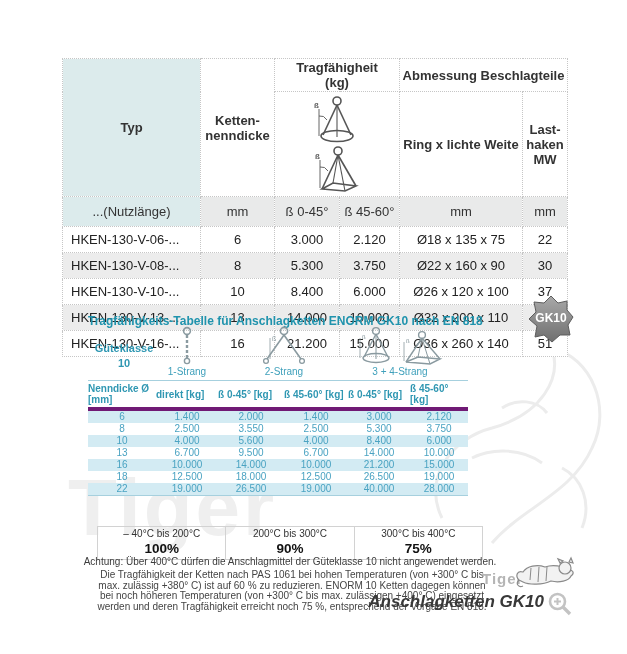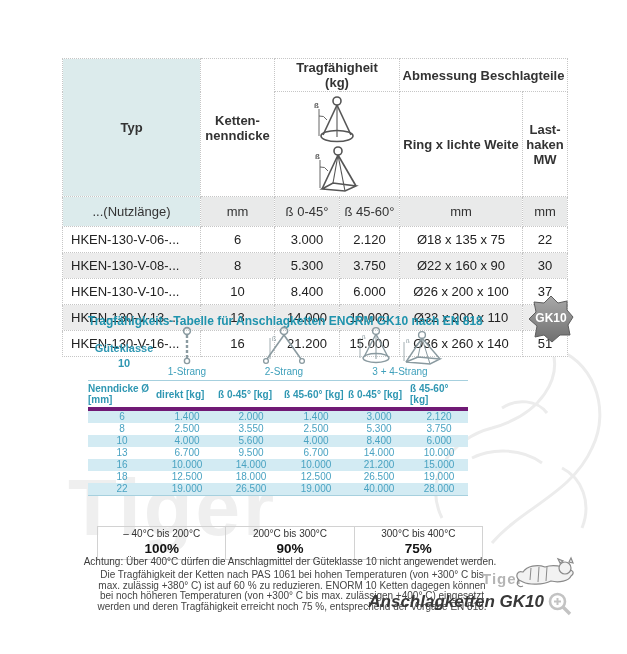--- a/index.html
+++ b/index.html
@@ -151,21 +151,21 @@
           <td>5.300</td>
           <td>3.750</td>
           <td>Ø22 x 160 x 90</td>
           <td>30</td>
         </tr>
         <tr>
           <td>HKEN-130-V-10-...</td>
           <td>10</td>
           <td>8.400</td>
           <td>6.000</td>
-          <td>Ø26 x 200 x 100</td>
+          <td>Ø26 x 120 x 100</td>
           <td>37</td>
         </tr>
         <tr>
           <td>HKEN-130-V-13-...</td>
           <td>13</td>
           <td>14.000</td>
           <td>10.000</td>
           <td>Ø32 x 200 x 110</td>
           <td>47</td>
         </tr>

